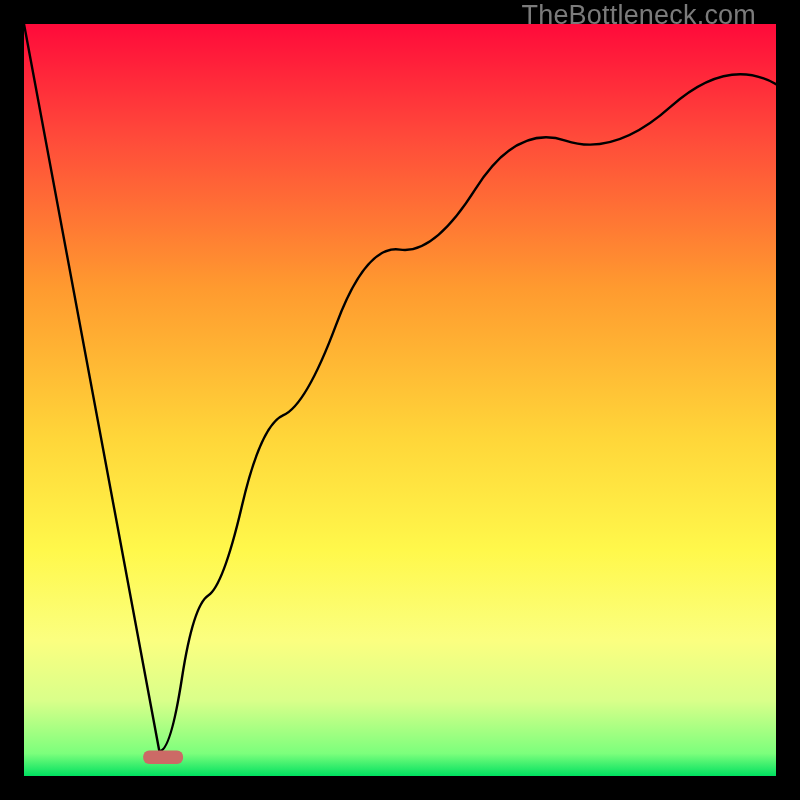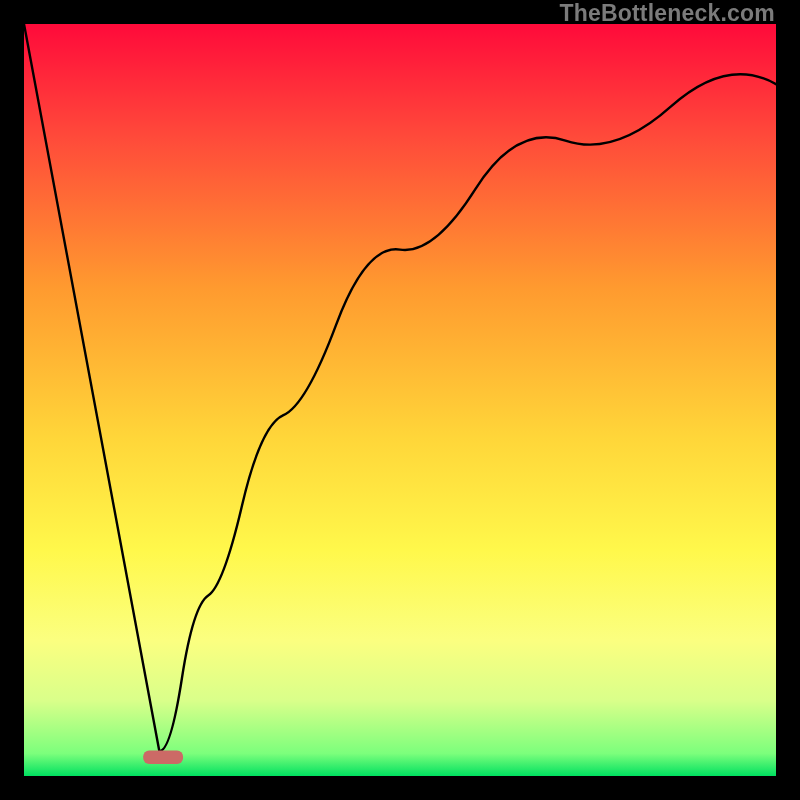--- a/index.html
+++ b/index.html
@@ -14,24 +14,24 @@
     position: absolute;
     left: 24px;
     top: 24px;
     width: 752px;
     height: 752px;
     background: #000000;
   }
   .watermark {
     position: absolute;
     top: 0px;
-    right: 25px;
+    right: 44px;
     font-family: Arial, Helvetica, sans-serif;
-    font-size: 23px;
-    font-weight: 700;
+    font-size: 27px;
+    font-weight: 400;
     color: #7b7b7b;
     letter-spacing: 0.2px;
     z-index: 10;
   }
   svg {
     display: block;
   }
 </style>
 </head>
 <body>

